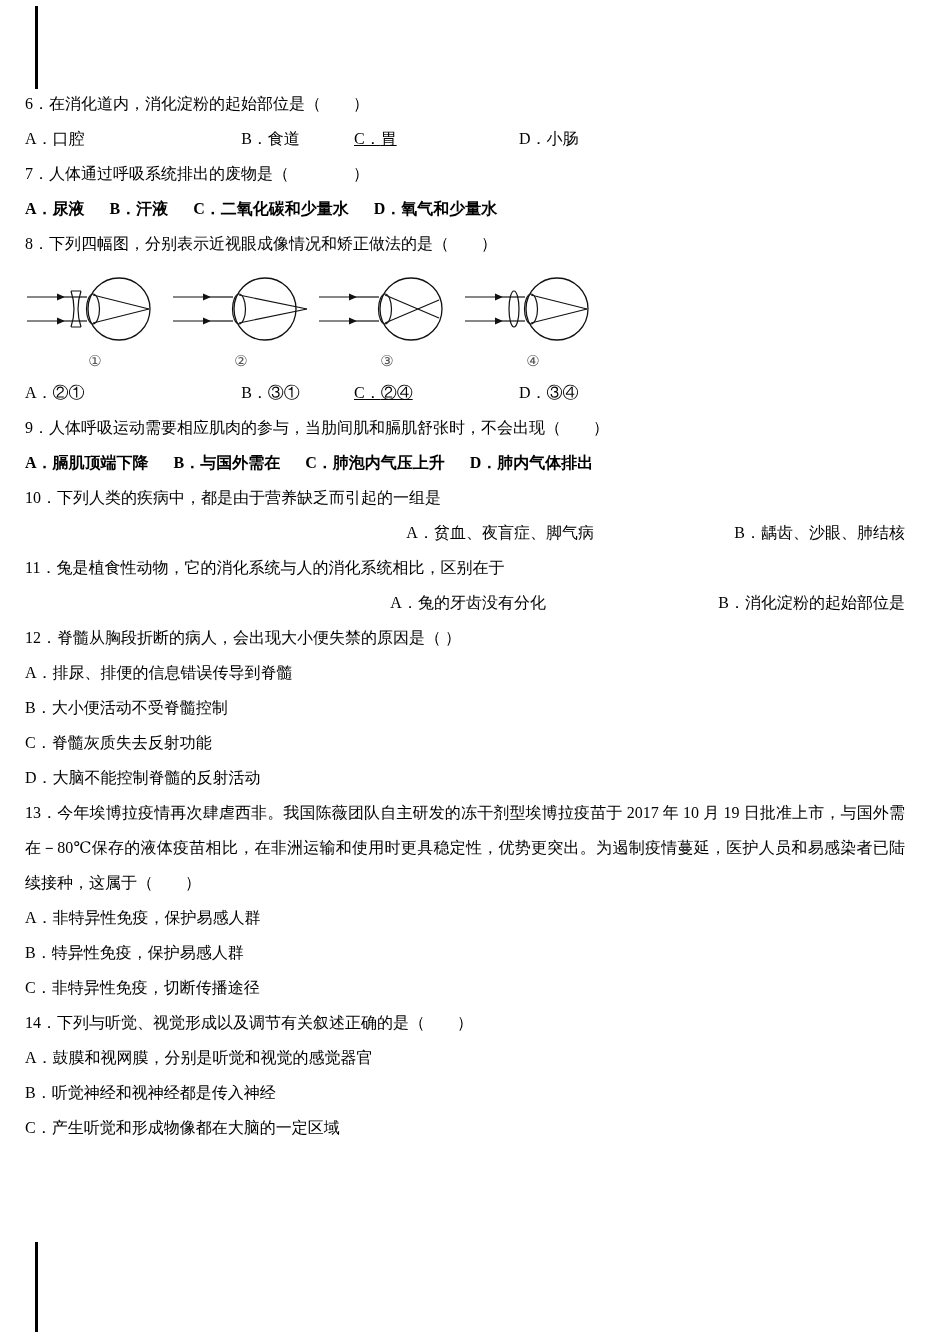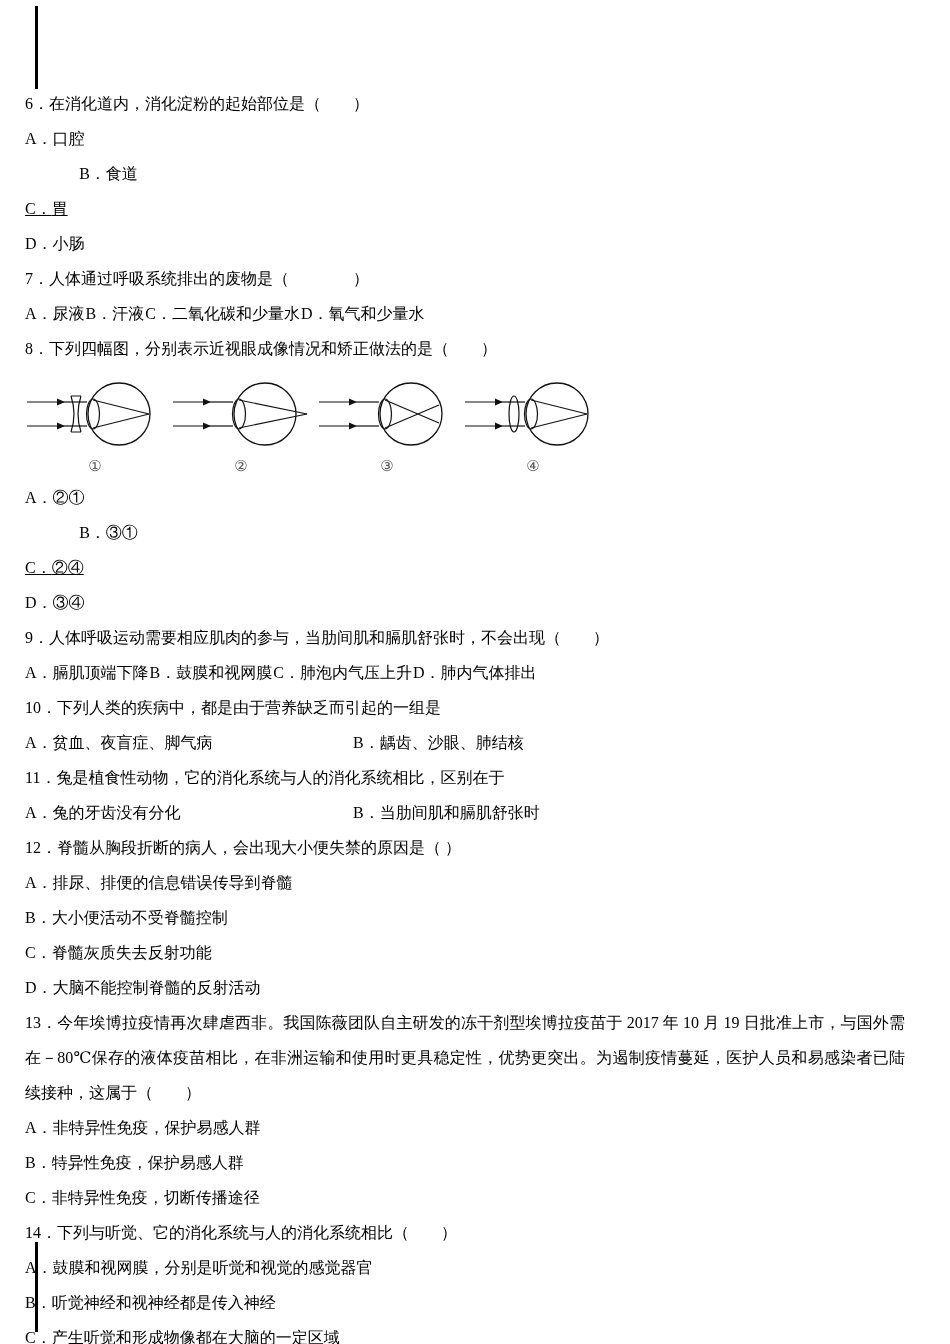--- a/index.html
+++ b/index.html
@@ -13,27 +13,27 @@
     color: #000;
     font-family: "Liberation Serif", "DejaVu Serif", serif;
     overflow: hidden;
   }
   .content {
     padding: 86px 45px 0 25px;
     font-size: 16px;
   }
   .line { line-height: 35px; white-space: nowrap; }
   .para { line-height: 35px; text-align: justify; }
-  .row4 { display: flex; line-height: 35px; white-space: nowrap; flex-direction: column; }
+  .row4 { display: flex; line-height: 35px; white-space: nowrap; }
   .row4 .opt { flex: 0 0 auto; }
   .row4 .opt:nth-child(1) { width: 162px; }
   .row4 .opt:nth-child(2) { width: 167px; text-align: center; }
   .row4 .opt:nth-child(3) { width: 165px; text-decoration: underline; }
-  .inlineRow { display: flex; gap: 1px; line-height: 35px; white-space: nowrap; }
-  .row2 { display: flex; line-height: 35px; white-space: nowrap; }
+  .inlineRow { display: flex; gap: 25px; line-height: 35px; white-space: nowrap; font-weight: bold; }
+  .row2 { display: flex; line-height: 35px; white-space: nowrap; justify-content: flex-end; }
   .row2 .opt:first-child { width: 328px; }
   .figure { display: flex; align-items: flex-start; gap: 6px; margin: 7px 0 3px 0; }
   .diagram { display: flex; flex-direction: column; align-items: center; }
   .diglabel { line-height: 22px; font-size: 15px; color: #555; }
   .mark { position: absolute; left: 35px; width: 3px; background: #000; }
   .mark.top { top: 6px; height: 83px; }
   .mark.bottom { top: 1242px; height: 90px; }
 </style>
 </head>
 <body>
@@ -130,52 +130,52 @@
           <span class="opt"><span class="optlabel">A．</span><span class="opttext">②①</span></span>
           <span class="opt"><span class="optlabel">B．</span><span class="opttext">③①</span></span>
           <span class="opt"><span class="optlabel">C．</span><span class="opttext">②④</span></span>
           <span class="opt"><span class="optlabel">D．</span><span class="opttext">③④</span></span>
         </div>
       </div>
       <div class="qblock">
         <div class="line"><span class="qnum">9．</span><span class="qtext">人体呼吸运动需要相应肌肉的参与，当肋间肌和膈肌舒张时，不会出现（　　）</span></div>
         <div class="inlineRow">
           <span class="opt"><span class="optlabel">A．</span><span class="opttext">膈肌顶端下降</span></span>
-          <span class="opt"><span class="optlabel">B．</span><span class="opttext">鼓膜和视网膜</span></span>
+          <span class="opt"><span class="optlabel">B．</span><span class="opttext">与国外需在</span></span>
           <span class="opt"><span class="optlabel">C．</span><span class="opttext">肺泡内气压上升</span></span>
           <span class="opt"><span class="optlabel">D．</span><span class="opttext">肺内气体排出</span></span>
         </div>
       </div>
       <div class="qblock">
         <div class="line"><span class="qnum">10．</span><span class="qtext">下列人类的疾病中，都是由于营养缺乏而引起的一组是</span></div>
         <div class="row2">
           <span class="opt"><span class="optlabel">A．</span><span class="opttext">贫血、夜盲症、脚气病</span></span>
           <span class="opt"><span class="optlabel">B．</span><span class="opttext">龋齿、沙眼、肺结核</span></span>
         </div>
       </div>
       <div class="qblock">
         <div class="line"><span class="qnum">11．</span><span class="qtext">兔是植食性动物，它的消化系统与人的消化系统相比，区别在于</span></div>
         <div class="row2">
           <span class="opt"><span class="optlabel">A．</span><span class="opttext">兔的牙齿没有分化</span></span>
-          <span class="opt"><span class="optlabel">B．</span><span class="opttext">当肋间肌和膈肌舒张时</span></span>
+          <span class="opt"><span class="optlabel">B．</span><span class="opttext">消化淀粉的起始部位是</span></span>
         </div>
       </div>
       <div class="qblock">
         <div class="line"><span class="qnum">12．</span><span class="qtext">脊髓从胸段折断的病人，会出现大小便失禁的原因是（ ）</span></div>
         <div class="line"><span class="opt"><span class="optlabel">A．</span><span class="opttext">排尿、排便的信息错误传导到脊髓</span></span></div>
         <div class="line"><span class="opt"><span class="optlabel">B．</span><span class="opttext">大小便活动不受脊髓控制</span></span></div>
         <div class="line"><span class="opt"><span class="optlabel">C．</span><span class="opttext">脊髓灰质失去反射功能</span></span></div>
         <div class="line"><span class="opt"><span class="optlabel">D．</span><span class="opttext">大脑不能控制脊髓的反射活动</span></span></div>
       </div>
       <div class="qblock">
         <div class="para"><span class="qnum">13．</span><span class="qtext">今年埃博拉疫情再次肆虐西非。我国陈薇团队自主研发的冻干剂型埃博拉疫苗于 2017 年 10 月 19 日批准上市，与国外需在－80℃保存的液体疫苗相比，在非洲运输和使用时更具稳定性，优势更突出。为遏制疫情蔓延，医护人员和易感染者已陆续接种，这属于（　　）</span></div>
         <div class="line"><span class="opt"><span class="optlabel">A．</span><span class="opttext">非特异性免疫，保护易感人群</span></span></div>
         <div class="line"><span class="opt"><span class="optlabel">B．</span><span class="opttext">特异性免疫，保护易感人群</span></span></div>
         <div class="line"><span class="opt"><span class="optlabel">C．</span><span class="opttext">非特异性免疫，切断传播途径</span></span></div>
       </div>
       <div class="qblock">
-        <div class="line"><span class="qnum">14．</span><span class="qtext">下列与听觉、它的消化系统与人的消化系统相比（　　）</span></div>
+        <div class="line"><span class="qnum">14．</span><span class="qtext">下列与听觉、视觉形成以及调节有关叙述正确的是（　　）</span></div>
         <div class="line"><span class="opt"><span class="optlabel">A．</span><span class="opttext">鼓膜和视网膜，分别是听觉和视觉的感觉器官</span></span></div>
         <div class="line"><span class="opt"><span class="optlabel">B．</span><span class="opttext">听觉神经和视神经都是传入神经</span></span></div>
         <div class="line"><span class="opt"><span class="optlabel">C．</span><span class="opttext">产生听觉和形成物像都在大脑的一定区域</span></span></div>
       </div>
     </div>
 </div>
 
 </body></html>

